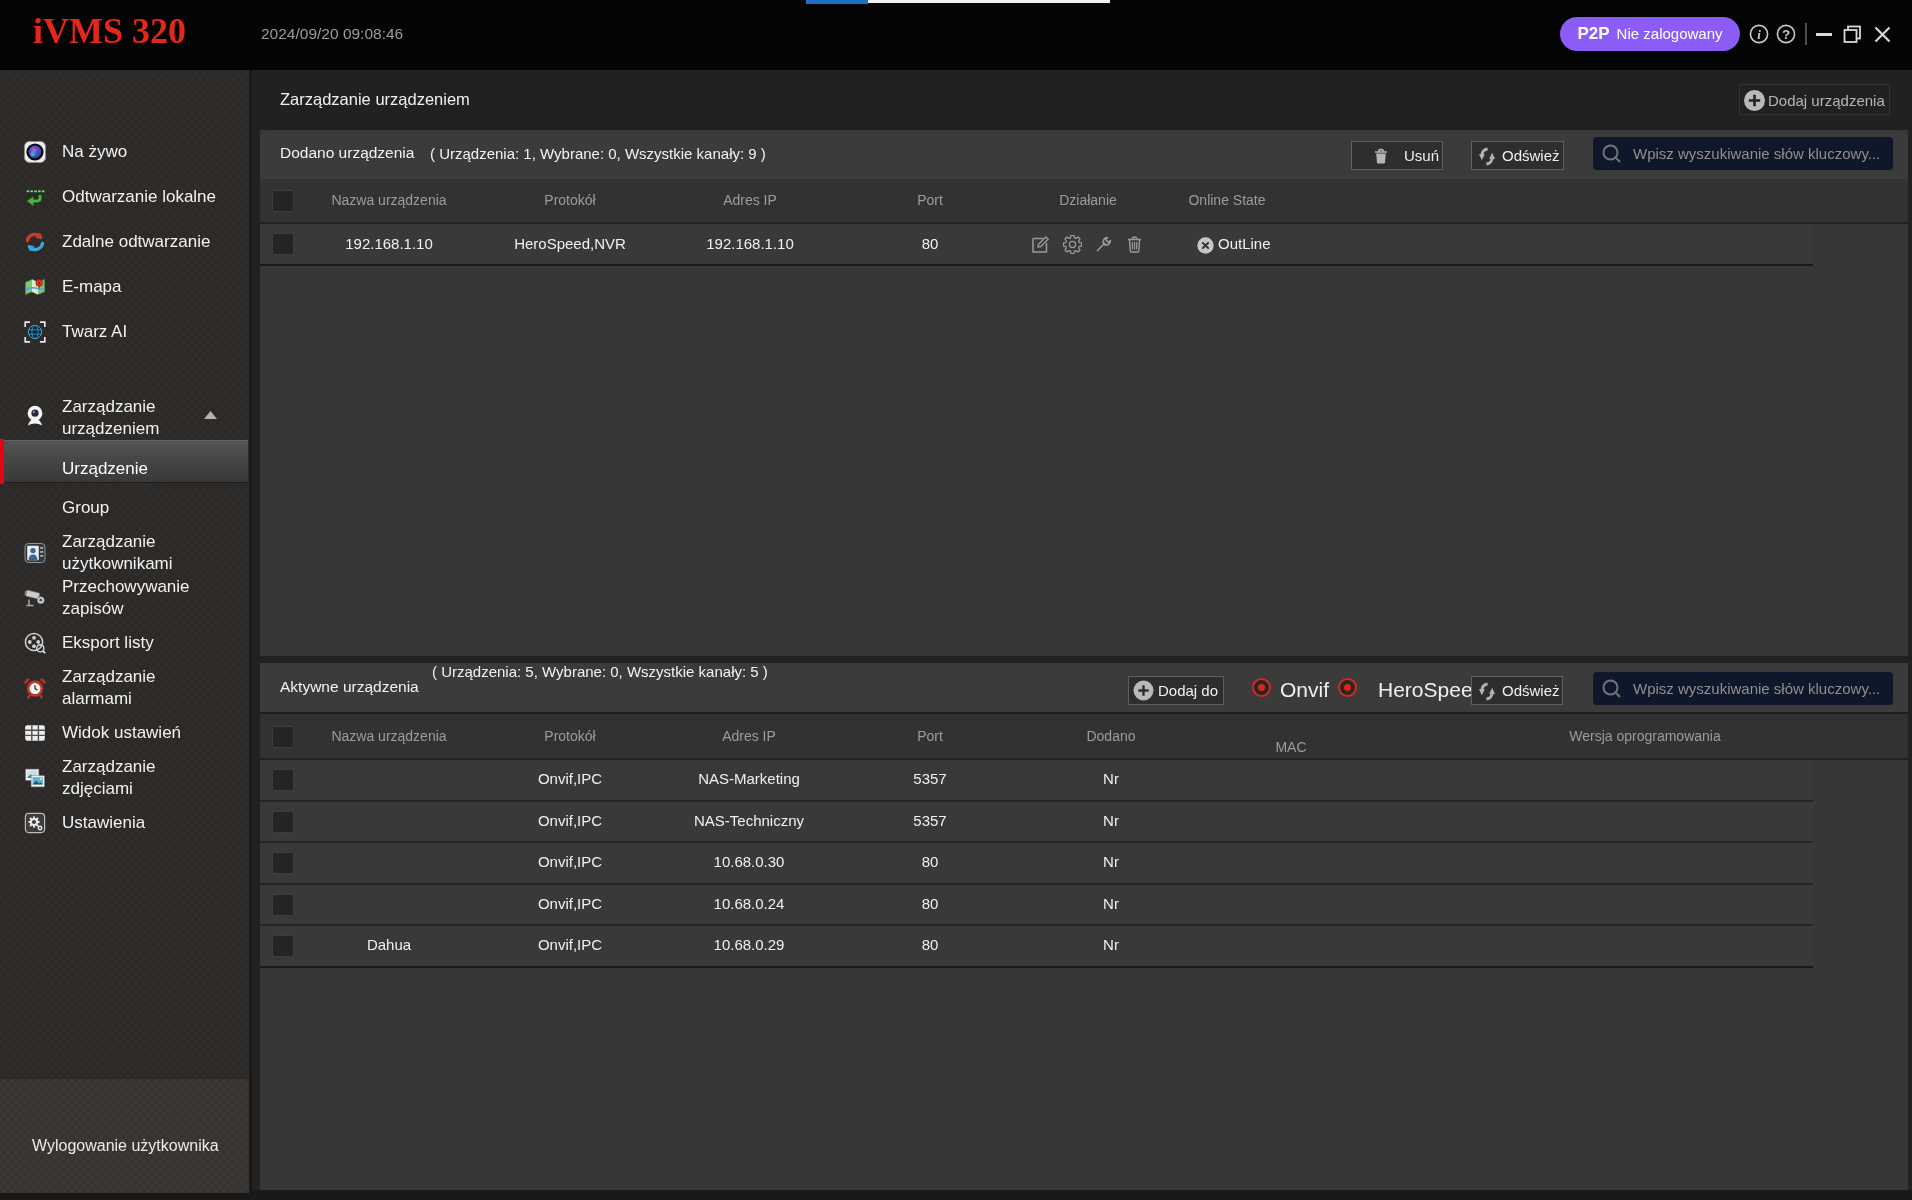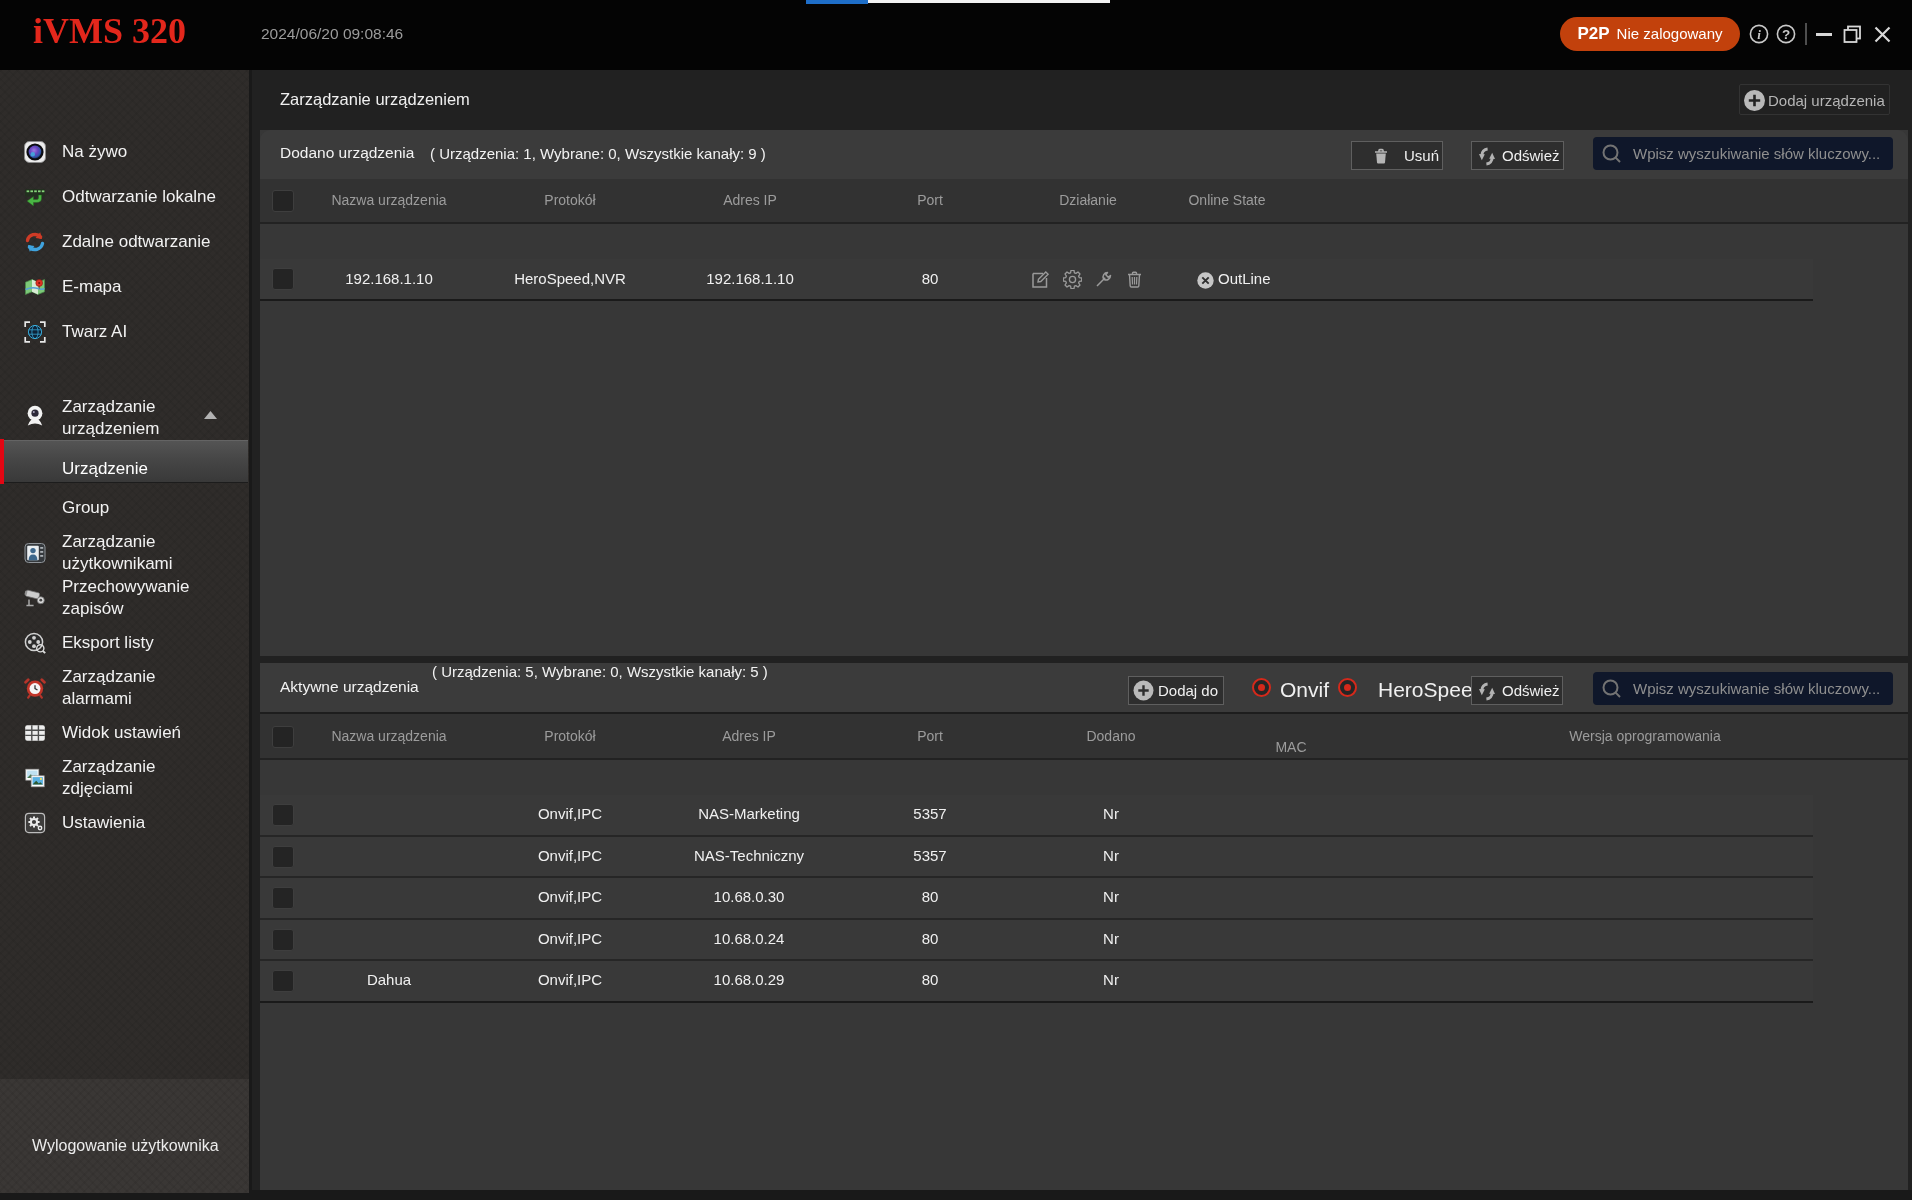--- a/index.html
+++ b/index.html
@@ -3,21 +3,21 @@
 <meta charset="utf-8">
 <style>
 *{margin:0;padding:0;box-sizing:border-box;}
 html,body{width:1912px;height:1200px;overflow:hidden;background:#232323;font-family:"Liberation Sans",sans-serif;}
 .abs{position:absolute;}
 #topbar{position:absolute;left:0;top:0;width:1912px;height:70px;background:#040404;}
 #logo{position:absolute;left:33px;top:10px;font-family:"Liberation Serif",serif;font-weight:bold;font-size:36px;color:#e3271c;}
 #clock{position:absolute;left:261px;top:25px;font-size:15.5px;color:#9b9b9b;}
 #strip-b{position:absolute;left:806px;top:0;width:62px;height:4px;background:#1e6ec8;}
 #strip-w{position:absolute;left:868px;top:0;width:242px;height:3px;background:#f2f2f2;}
-#p2p{position:absolute;left:1560px;top:17px;width:180px;height:34px;border-radius:17px;background:#c2410c;color:#fff;text-align:center;line-height:34px;font-size:15px;white-space:nowrap;}
+#p2p{position:absolute;left:1560px;top:17px;width:180px;height:34px;border-radius:17px;background:#8b5cf6;color:#fff;text-align:center;line-height:34px;font-size:15px;white-space:nowrap;}
 #p2p b{font-size:17px;margin-right:7px;}
 .tbi{position:absolute;top:0;}
 #sidebar{position:absolute;left:0;top:70px;width:249px;height:1130px;background-color:#2f2c2a;
  background-image:repeating-linear-gradient(45deg,rgba(0,0,0,.055) 0 2px,transparent 2px 6px),repeating-linear-gradient(135deg,rgba(0,0,0,.055) 0 2px,transparent 2px 6px);}
 .mi{position:absolute;left:0;width:249px;color:#f2f2f2;font-size:17px;}
 .mi .ic{position:absolute;left:24px;width:22px;height:22px;}
 .mi .tx{position:absolute;left:62px;top:0;line-height:22px;}
 #sel{position:absolute;left:4px;top:370px;width:244px;height:43px;background:linear-gradient(#545454,#464646 45%,#393939);border-top:1px solid #646464;border-bottom:1px solid #1c1c1c;}
 #selbar{position:absolute;left:0;top:369px;width:4px;height:45px;background:#e30613;}
 #sel span{position:absolute;left:58px;top:18px;font-size:17px;color:#ffffff;}
@@ -34,36 +34,36 @@
 #p1 .toolbar{height:60px;border-radius:11px;}
 #p2 .toolbar{height:51px;}
 .toolbar .cap{position:absolute;left:20px;font-size:15.5px;color:#f2f2f2;}
 .toolbar .cnt{position:absolute;font-size:15px;color:#f2f2f2;}
 .thead{position:absolute;left:0;width:1648px;background:#323232;border-bottom:2px solid #222222;}
 #p1 .thead{top:49px;height:45px;}
 #p2 .thead{top:51px;height:46px;}
 .th{position:absolute;font-size:14px;color:#9c9c9c;transform:translateX(-50%);line-height:16px;white-space:nowrap;}
 .td{position:absolute;font-size:15px;color:#f0f0f0;transform:translateX(-50%);line-height:16px;white-space:nowrap;}
 .cb{position:absolute;left:12px;width:22px;height:22px;background:#242424;border:1px solid #3e3e3e;border-radius:3px;}
-.trow{position:absolute;left:0;width:1553px;height:41.5px;background:#393939;border-bottom:2px solid #262626;margin-top:35px;}
+.trow{position:absolute;left:0;width:1553px;height:41.5px;background:#393939;border-bottom:2px solid #262626;}
 .btn{position:absolute;background:#2e2e2e;border:1px solid #5f5f5f;color:#f0f0f0;font-size:15px;white-space:nowrap;}
 .btn svg{position:absolute;}
 .btn span{position:absolute;}
 .search{position:absolute;width:300px;height:33px;background:#0f172a;border-radius:4px;}
 .search span{position:absolute;left:40px;top:8px;font-size:15px;color:#8f8f8f;white-space:nowrap;}
 .radio{position:absolute;width:19px;height:19px;border-radius:50%;border:2.5px solid #d5291b;background:#262626;}
 .radio i{position:absolute;left:3.5px;top:3.5px;width:7px;height:7px;border-radius:50%;background:#d5291b;}
 .rlab{position:absolute;font-size:21px;color:#f0f0f0;line-height:18px;}
 .aic{position:absolute;top:11px;}
 </style>
 </head>
 <body>
 <div id="topbar">
   <div id="logo">iVMS 320</div>
-  <div id="clock">2024/06/20 09:08:46</div>
+  <div id="clock">2024/09/20 09:08:46</div>
   <div id="strip-b"></div>
     <div id="strip-w"></div>
   <div id="p2p"><b>P2P</b>Nie zalogowany</div>
   <svg class="tbi" style="left:1749px;top:24px" width="20" height="20" viewBox="0 0 20 20">
       <circle cx="10" cy="10" r="8.6" fill="none" stroke="#c9c9c9" stroke-width="1.6"></circle>
       <text x="10" y="14.5" font-family="Liberation Serif,serif" font-style="italic" font-weight="bold" font-size="13" fill="#c9c9c9" text-anchor="middle">i</text>
     </svg>
   <svg class="tbi" style="left:1776px;top:24px" width="20" height="20" viewBox="0 0 20 20">
       <circle cx="10" cy="10" r="8.6" fill="none" stroke="#c9c9c9" stroke-width="1.6"></circle>
       <text x="10" y="14.5" font-size="13.5" font-weight="bold" fill="#c9c9c9" text-anchor="middle">?</text>

